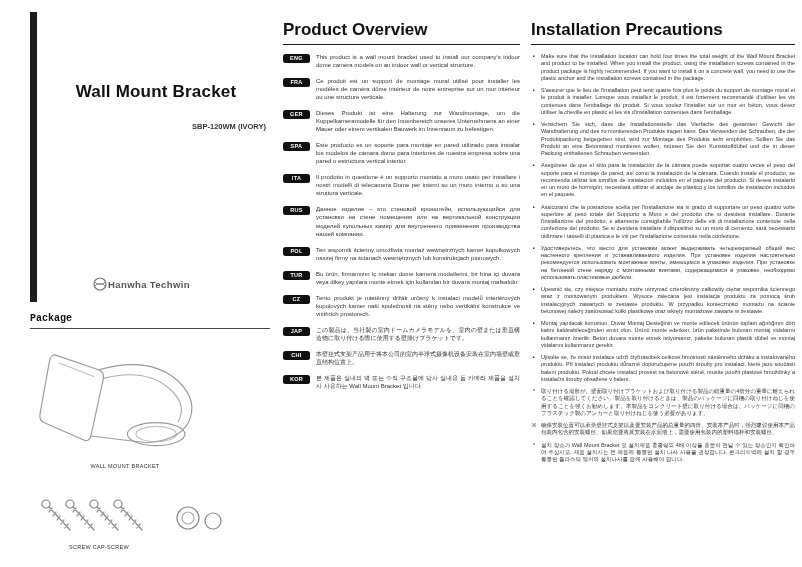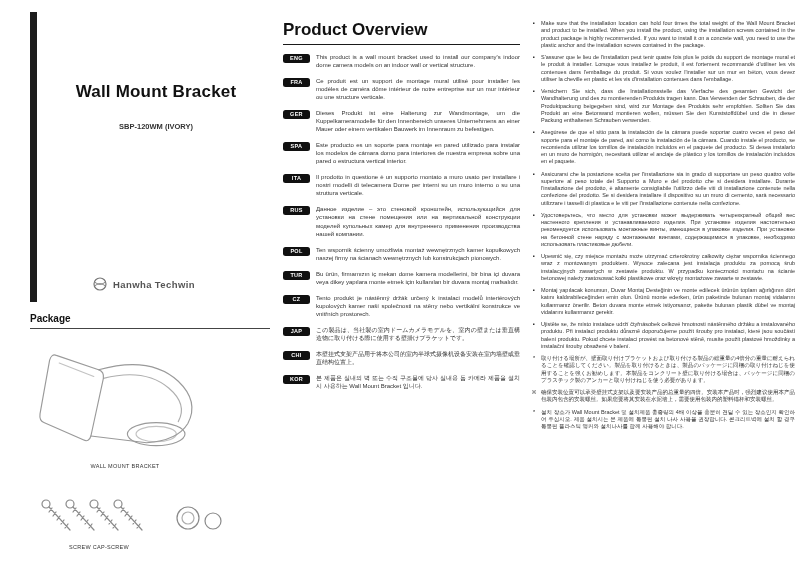--- a/index.html
+++ b/index.html
@@ -3,27 +3,27 @@
 <meta charset="utf-8">
 <style>
   html,body{margin:0;padding:0;}
   body{
     width:802px;height:567px;background:#ffffff;position:relative;overflow:hidden;
     font-family:"Liberation Sans", sans-serif;color:#222;
   }
   .accent-bar{position:absolute;left:30px;top:12px;width:7px;height:290px;background:#1c1c1c;}
   .title-block{position:absolute;left:46px;top:82px;width:220px;text-align:center;}
   .product-title{margin:0;font-size:17px;font-weight:bold;color:#111;letter-spacing:.2px;}
-  .model{font-size:7.5px;font-weight:bold;color:#333;margin-top:3px;}
+  .model{font-size:7.5px;font-weight:bold;color:#333;margin-top:3px;text-align:right;}
   .model:first-of-type{margin-top:20px;}
-  .brand{position:absolute;left:92px;top:276px;display:flex;align-items:center;gap:5px;}
+  .brand{position:absolute;left:92px;top:276px;display:flex;align-items:center;}
   .brand-icon svg{width:16px;height:16px;display:block;}
   .brand-text{font-size:9.5px;font-weight:bold;color:#555;letter-spacing:.4px;}
   .package-head{position:absolute;left:30px;top:313px;width:240px;font-size:10px;font-weight:bold;
-    color:#111;border-bottom:1px solid #444;padding-bottom:4px;}
+    color:#111;border-bottom:1px solid #444;padding-bottom:4px;font-family:Liberation Mono, monospace;}
   .bracket-fig{position:absolute;left:32px;top:340px;width:185px;height:120px;}
   .bracket-fig svg,.screws-fig svg{width:100%;height:100%;display:block;}
   .fig-caption{position:absolute;font-size:5.5px;color:#333;text-align:center;letter-spacing:.3px;}
   .bracket-cap{left:30px;top:463px;width:190px;}
   .screws-cap{left:34px;top:544px;width:130px;}
   .screws-fig{position:absolute;left:36px;top:494px;width:195px;height:48px;}
   .mid-col{position:absolute;left:283px;top:20px;width:237px;}
   .right-col{position:absolute;left:531px;top:20px;width:264px;}
   .sec-head{margin:0 0 8px 0;font-size:17px;font-weight:bold;color:#111;
     padding-bottom:4px;border-bottom:1.5px solid #1a1a1a;}
@@ -149,20 +149,21 @@
           <span class="ov-text">本壁挂式支架产品用于将本公司的室内半球式摄像机设备安装在室内墙壁或垂直结构位置上。</span>
         </div>
         <div class="ov-entry">
           <span class="lang-badge">KOR</span>
           <span class="ov-text">본 제품은 실내의 벽 또는 수직 구조물에 당사 실내용 돔 카메라 제품을 설치시 사용하는 Wall Mount Bracket 입니다.</span>
         </div>
       </div>
   </div>
 
   <div class="right-col">
+    <h2 class="sec-head">Installation Precautions</h2>
     <div>
         <div class="pc-item">
           <span class="pc-marker">▪</span>
           <span class="pc-text">Make sure that the installation location can hold four times the total weight of the Wall Mount Bracket and product to be installed. When you install the product, using the installation screws contained in the product package is highly recommended. If you want to install it on a concrete wall, you need to use the plastic anchor and the installation screws contained in the package.</span>
         </div>
         <div class="pc-item">
           <span class="pc-marker">▪</span>
           <span class="pc-text">S'assurer que le lieu de l'installation peut tenir quatre fois plus le poids du support de montage mural et le produit à installer. Lorsque vous installez le produit, il est fortement recommandé d'utiliser les vis contenues dans l'emballage du produit. Si vous voulez l'installer sur un mur en béton, vous devez utiliser la cheville en plastic et les vis d'installation contenues dans l'emballage.</span>
         </div>
         <div class="pc-item">

